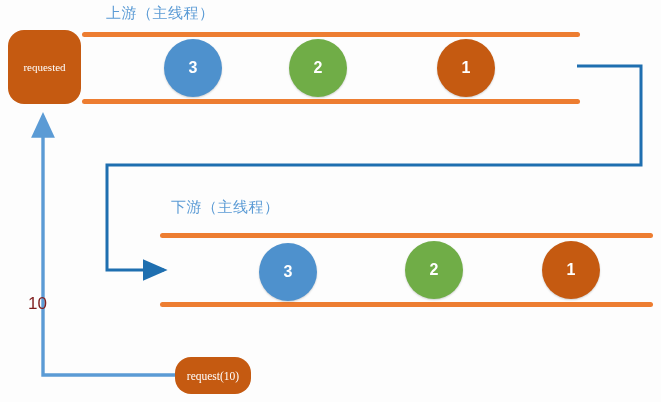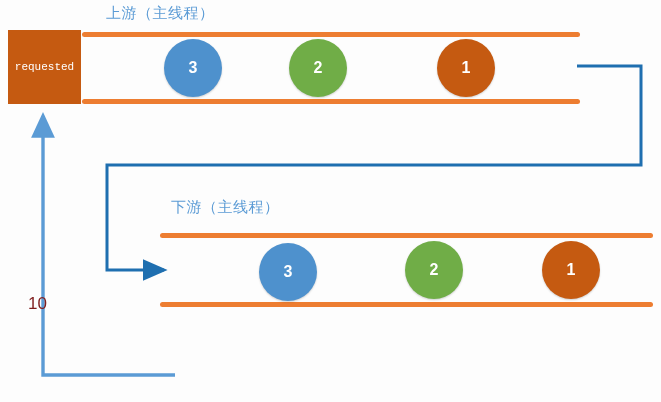--- a/index.html
+++ b/index.html
@@ -32,22 +32,23 @@
   }
   #upstream-label { left: 106px; top: 4px; }
   #downstream-label { left: 171px; top: 198px; }
 
   .box {
     position: absolute;
     display: flex;
     align-items: center;
     justify-content: center;
     color: #ffffff;
-    font-family: Liberation Mono, monospace;
+    font-family: Liberation Serif, serif;
     box-sizing: border-box;
+    border-radius: 16px;
   }
   #requested-box {
     left: 8px;
     top: 30px;
     width: 73px;
     height: 74px;
     background: #C55A11;
     font-size: 11px;
   }
   #request-box {
@@ -138,14 +139,15 @@
   <div class="circle c-blue" id="up-c3">3</div>
   <div class="circle c-green" id="up-c2">2</div>
   <div class="circle c-orange" id="up-c1">1</div>
 
   <div class="circle c-blue" id="dn-c3">3</div>
   <div class="circle c-green" id="dn-c2">2</div>
   <div class="circle c-orange" id="dn-c1">1</div>
 
   <div id="count-label">10</div>
 
+  <div class="box" id="request-box">request(10)</div>
 
 </div>
 
 </body></html>

